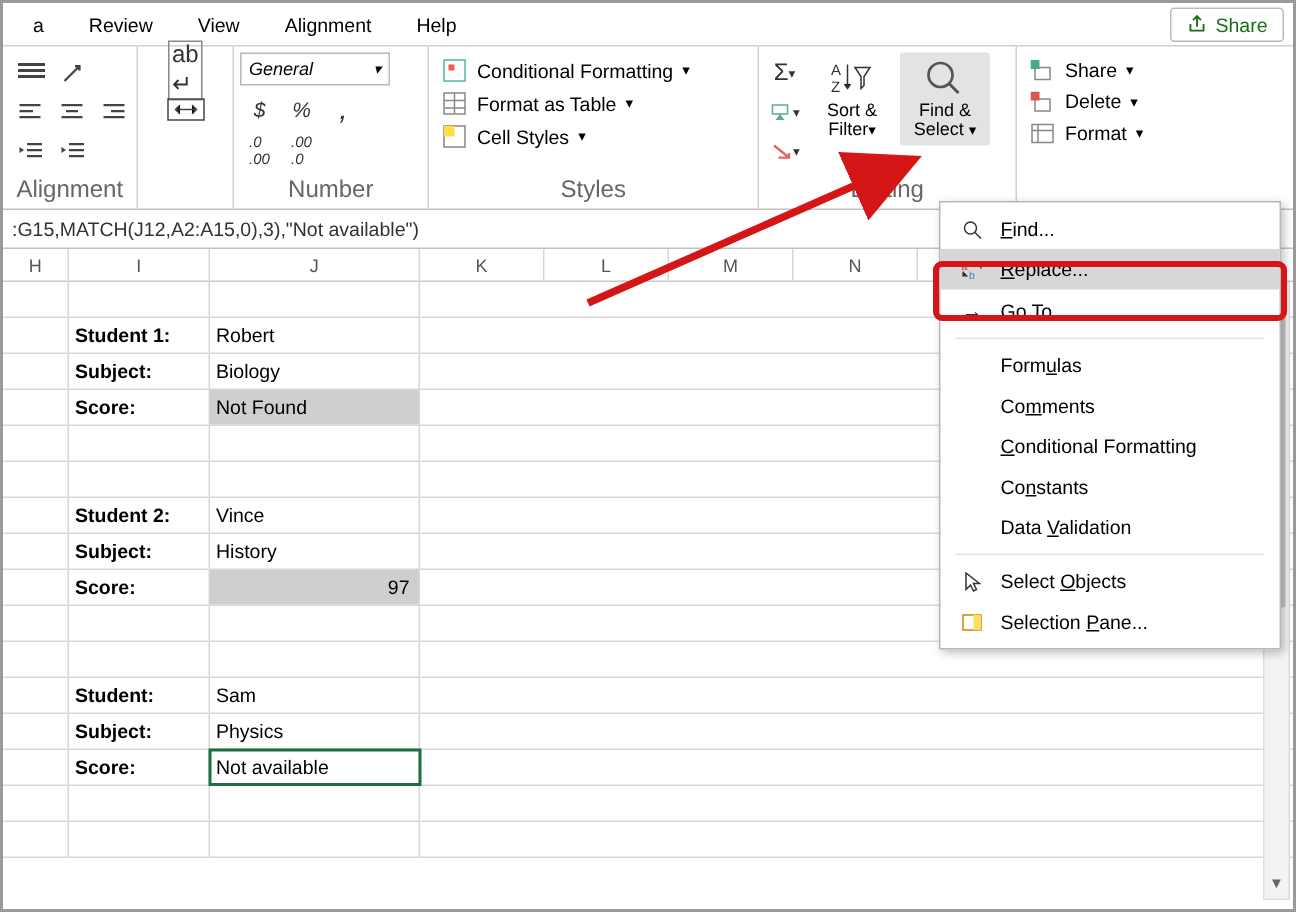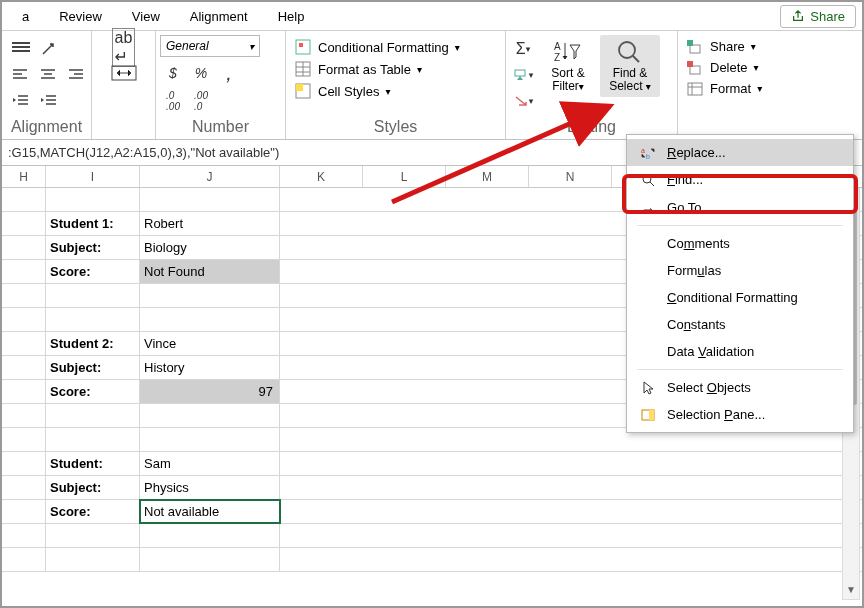--- a/index.html
+++ b/index.html
@@ -379,51 +379,51 @@
     </div>
   <div class="grow">
       <div class="gc" style="width:44px;"></div>
       <div class="gc" style="width:94px;"></div>
       <div class="gc" style="width:140px;"></div>
       <div class="gc" style="flex:1;border-right:none;"></div>
     </div>
 </div>
 
 <div class="drop-menu">
+  <div class="drop-item">
+    <span class="ic">
+        <svg width="14" height="14">
+          <circle cx="6" cy="6" r="4" fill="none" stroke="#333"></circle>
+          <path stroke="#333" d="M9 9l4 4"></path>
+        </svg>
+      </span>
+    <span><span class="underline-letter">F</span>ind...</span>
+  </div>
   <div class="drop-item highlight">
     <span class="ic">
         <svg width="14" height="14">
           <text x="0" y="7" font-size="7" fill="#c33">a</text>
           <text x="5" y="13" font-size="7" fill="#38c">b</text>
           <path stroke="#555" d="M10 3l3 0 0 3M4 11l-3 0 0-3"></path>
         </svg>
       </span>
     <span><span class="underline-letter">R</span>eplace...</span>
   </div>
   <div class="drop-item">
-    <span class="ic">
-        <svg width="14" height="14">
-          <circle cx="6" cy="6" r="4" fill="none" stroke="#333"></circle>
-          <path stroke="#333" d="M9 9l4 4"></path>
-        </svg>
-      </span>
-    <span><span class="underline-letter">F</span>ind...</span>
-  </div>
-  <div class="drop-item">
     <span class="ic">→</span>
     <span><span class="underline-letter">G</span>o To...</span>
   </div>
   <div class="drop-sep"></div>
   <div class="drop-item">
       <span class="ic"></span>
+      <span>Form<span class="underline-letter">u</span>las</span>
+    </div>
+  <div class="drop-item">
+      <span class="ic"></span>
       <span>Co<span class="underline-letter">m</span>ments</span>
-    </div>
-  <div class="drop-item">
-      <span class="ic"></span>
-      <span>Form<span class="underline-letter">u</span>las</span>
     </div>
   <div class="drop-item">
       <span class="ic"></span>
       <span><span class="underline-letter">C</span>onditional Formatting</span>
     </div>
   <div class="drop-item">
       <span class="ic"></span>
       <span>Co<span class="underline-letter">n</span>stants</span>
     </div>
   <div class="drop-item">

